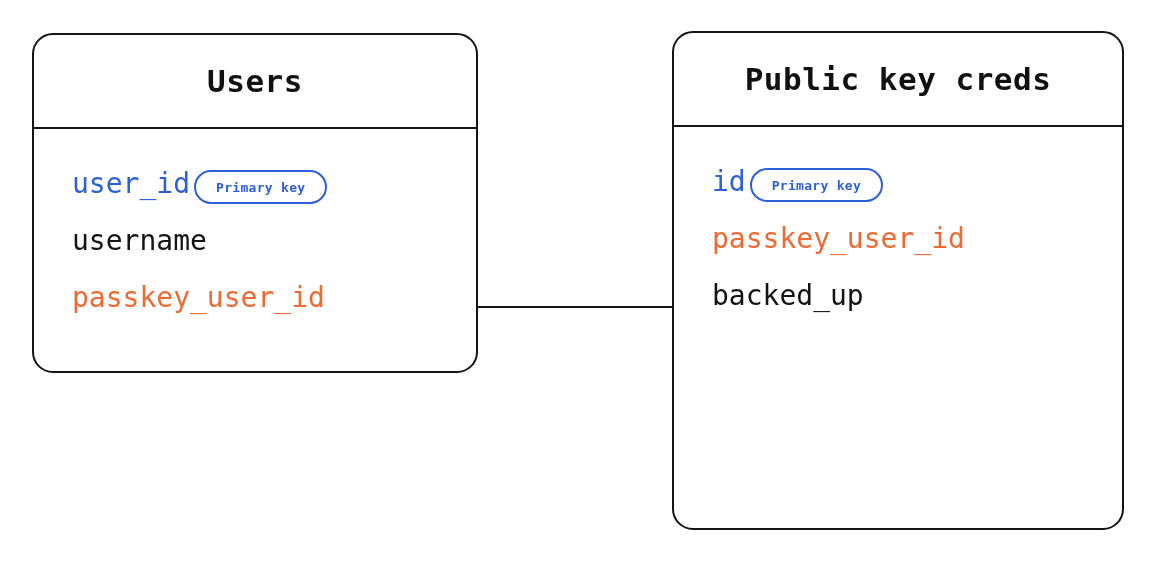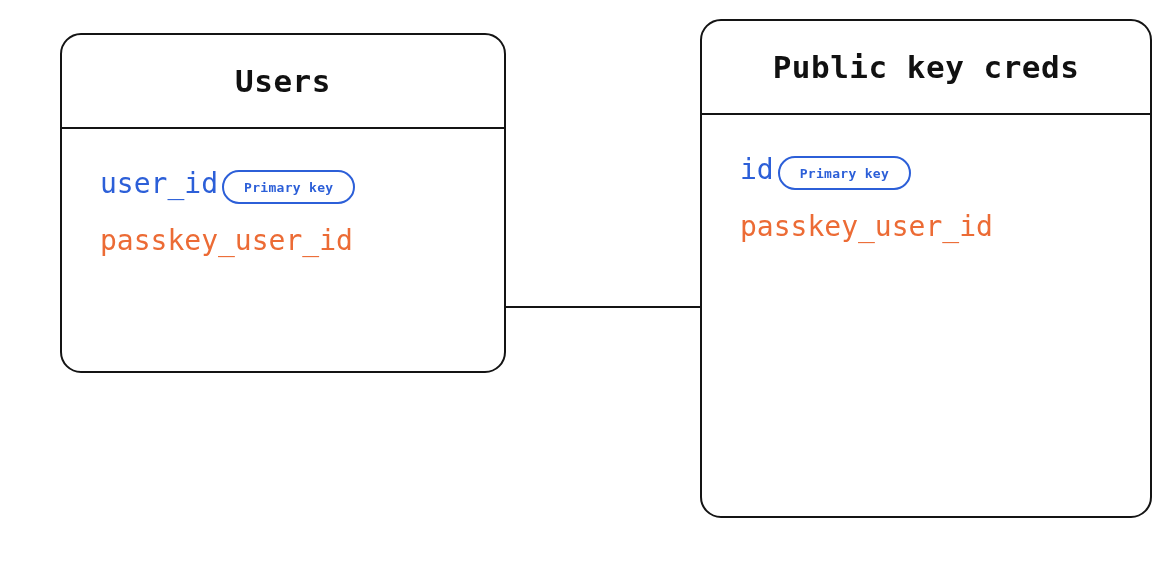--- a/index.html
+++ b/index.html
@@ -11,42 +11,41 @@
     width: 1154px;
     height: 572px;
     position: relative;
     overflow: hidden;
     font-family: "DejaVu Sans Mono", "Liberation Mono", monospace;
   }
 
   .canvas {
     position: absolute;
     inset: 0;
-    margin-left: 28px;
   }
 
   
   .entity {
     position: absolute;
     box-sizing: border-box;
     background: #ffffff;
     border: 2px solid #141414;
     border-radius: 21px;
   }
 
   #entity-users {
     left: 32px;
     top: 33px;
     width: 446px;
     height: 340px;
   }
 
   #entity-pkcreds {
     left: 672px;
-    top: 19px;
+    top: 31px;
     width: 452px;
     height: 499px;
   }
 
   .entity-title {
     position: absolute;
     left: 0;
     right: 0;
     top: 0;
     height: 92px;
@@ -132,20 +131,23 @@
     <div class="entity-title">Users</div>
     <div class="entity-divider"></div>
 
     <div class="field-list">
 
       <div class="field-row">
         <span class="field-name is-pk">user_id</span>
         <span class="pk-badge">Primary key</span>
       </div>
 
+      <div class="field-row">
+        <span class="field-name">username</span>
+      </div>
 
       <div class="field-row">
         <span class="field-name is-fk">passkey_user_id</span>
       </div>
 
     </div>
   </div>
 
   <div class="entity" id="entity-pkcreds">
     <div class="entity-title">Public key creds</div>
@@ -156,20 +158,23 @@
       <div class="field-row">
         <span class="field-name is-pk">id</span>
         <span class="pk-badge">Primary key</span>
       </div>
 
 
       <div class="field-row">
         <span class="field-name is-fk">passkey_user_id</span>
       </div>
 
+      <div class="field-row">
+        <span class="field-name">backed_up</span>
+      </div>
 
 
 
     </div>
   </div>
 
   <div class="connector" id="relationship-line"></div>
 
 </div>
 

